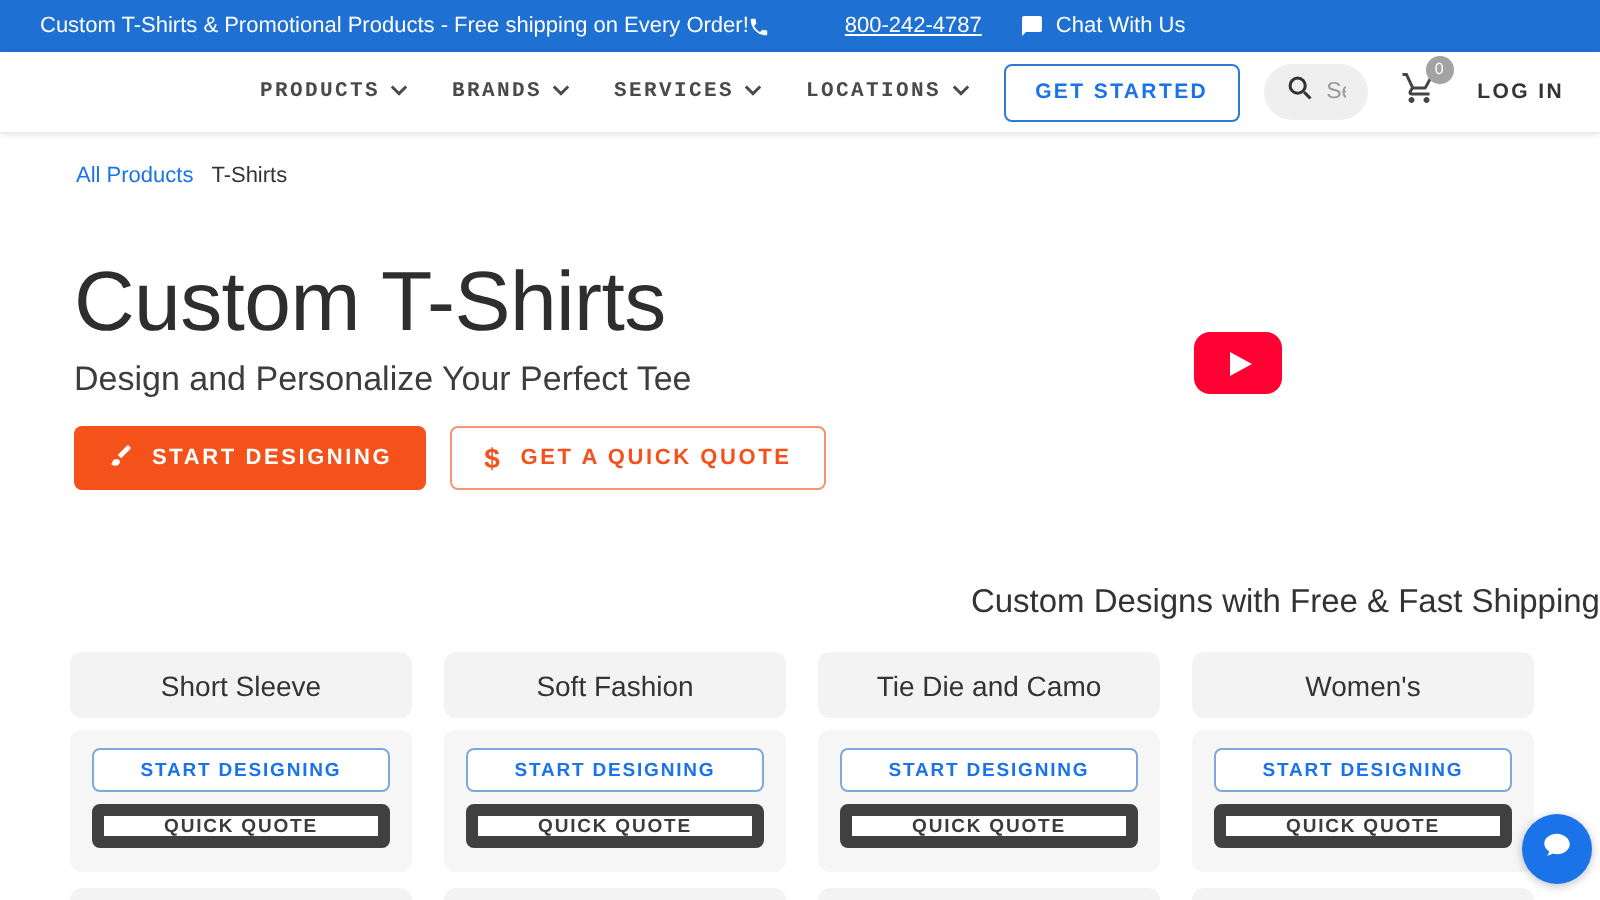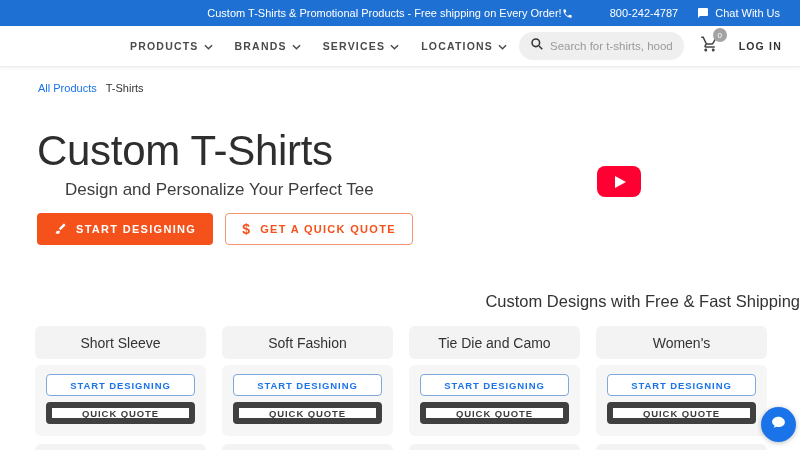--- a/index.html
+++ b/index.html
@@ -8,40 +8,40 @@
     font-family:"Liberation Sans", sans-serif;
     background:#ffffff;
     position:relative;
     overflow:hidden;
     color:#333;
   }
 
   
   .topbar {
     height:26px; background:#1E70D2; color:#fff;
-    display:flex; align-items:center; justify-content:flex-end;
+    display:flex; align-items:center; justify-content:flex-start;
     padding:0 20px; font-size:11px;
   }
   .topbar-right { display:flex; align-items:center; gap:7px; }
   .topbar-right .grp { display:flex; align-items:center; gap:6px; }
   .topbar-right .grp + .grp { margin-left:12px; }
-  .phone-link { color:#fff; cursor:pointer;padding-left:31px; }
+  .phone-link { color:#fff; text-decoration:underline; cursor:pointer;padding-left:31px; }
   .chat-link { color:#fff; text-decoration:none; cursor:pointer; }
   .topbar svg { display:block; }
 
   
   .navbar {
     height:41px; background:#fff;
     display:flex; align-items:center;
     padding:0 18px 0 130px;
     border-bottom:1px solid #ececec;
     box-shadow:0 1px 3px rgba(0,0,0,0.07);
     position:relative; z-index:2;
   }
-  .nav-menu { display:flex; align-items:center; gap:22px; }
+  .nav-menu { display:flex; align-items:center; gap:22px;font-family:Liberation Mono, monospace; }
   .nav-item {
     font-size:10.5px; font-weight:bold; letter-spacing:1.2px;
     color:#4a4a4a; display:flex; align-items:center; gap:5px; cursor:pointer;
     white-space:nowrap;
   }
   .get-started {
     margin-left:17px; background:#fff; border:1px solid #2D79D6; color:#1A73E8;
     font-family:inherit; font-size:10.5px; font-weight:bold; letter-spacing:1.2px;
     height:29px; padding:0 15px; border-radius:4px; cursor:pointer; white-space:nowrap;
   }
@@ -66,21 +66,21 @@
   }
 
   
   .breadcrumb { padding:15px 16px 0 38px; font-size:11px; display:flex; gap:9px; }
   .breadcrumb .bc-link { color:#1A73E8; text-decoration:none; cursor:pointer; }
   .breadcrumb .bc-current { color:#333; }
 
   
   .hero { padding:33px 0 0 37px; position:relative; }
   .hero-title { font-size:42px; font-weight:500; color:#2e2e2e; letter-spacing:-0.3px; }
-  .hero-subtitle { margin-top:5px; font-size:17px; color:#3d3d3d;margin-left:28px; }
+  .hero-subtitle { margin-top:5px; font-size:17px; color:#3d3d3d; }
   .hero-ctas { display:flex; gap:12px; margin-top:13px; }
   .btn-primary {
     background:#F4511B; color:#fff; border:none; border-radius:4px;
     font-family:inherit; font-size:11px; font-weight:bold; letter-spacing:1.3px;
     height:32px; padding:0 17px; display:flex; align-items:center; gap:9px; cursor:pointer;
   }
   .btn-secondary {
     background:#fff; color:#F4511B; border:1px solid #F49470; border-radius:4px;
     font-family:inherit; font-size:11px; font-weight:bold; letter-spacing:1.3px;
     height:32px; padding:0 16px; display:flex; align-items:center; gap:9px; cursor:pointer;
@@ -180,20 +180,21 @@
           </svg></span>
     </span>
     <span class="nav-item">
       <span>LOCATIONS</span>
       <span><svg width="9" height="6" viewBox="0 0 10 6" fill="none" stroke="#4a4a4a" stroke-width="1.6">
             <path d="M1 1l4 4 4-4"></path>
           </svg></span>
     </span>
   </div>
 
+  <button class="get-started">GET STARTED</button>
 
   <div class="search">
     <span>
       <svg width="14" height="14" viewBox="0 0 24 24" fill="none" stroke="#333" stroke-width="2.6">
           <circle cx="10" cy="10" r="6.5"></circle>
           <path d="M15.5 15.5L21 21"></path>
         </svg>
     </span>
     <input type="text" placeholder="Search for t-shirts, hoodies, ba" style="">
   </div>

